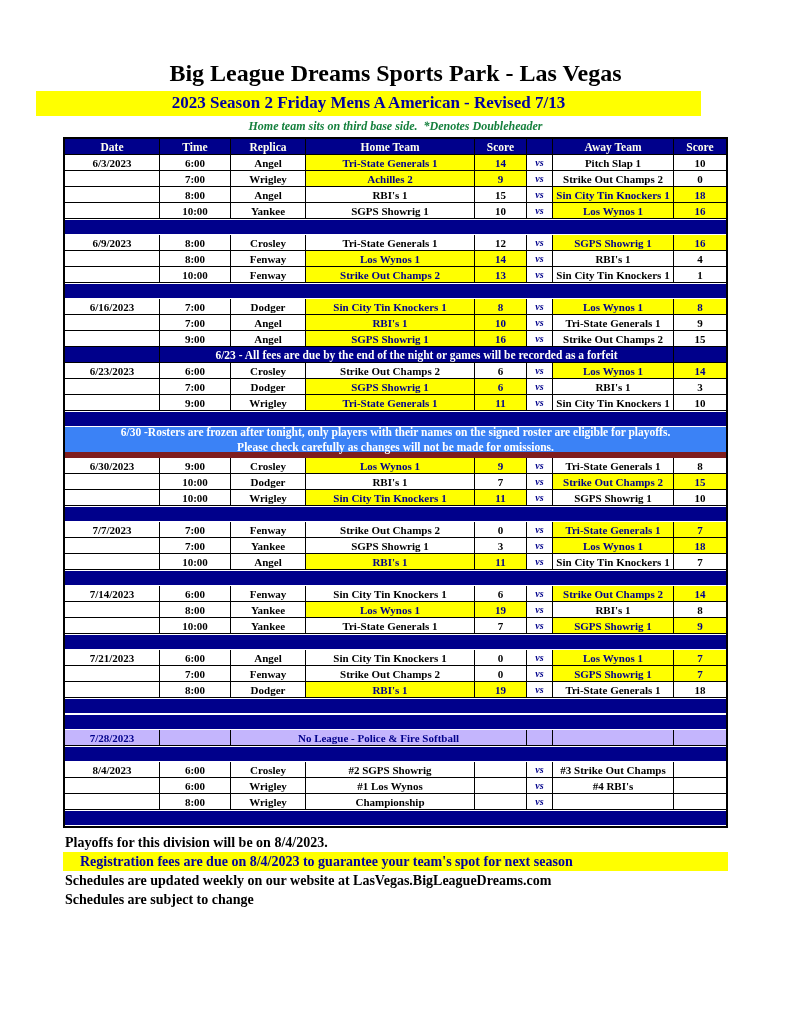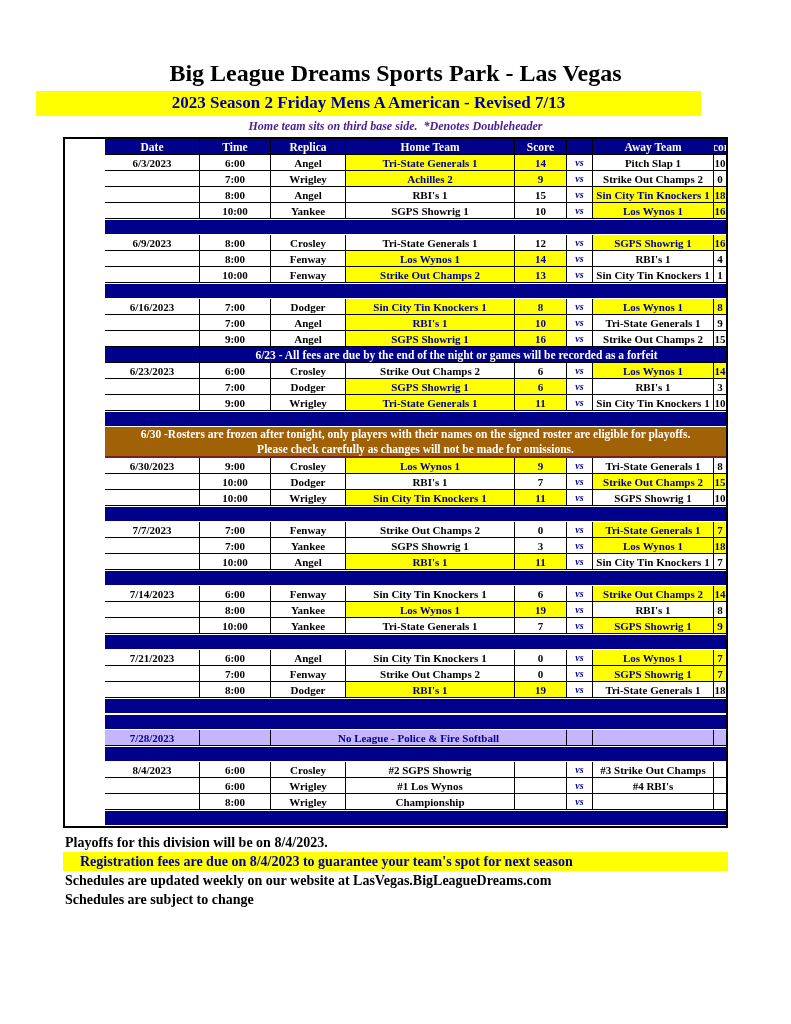--- a/index.html
+++ b/index.html
@@ -11,47 +11,47 @@
   .page{position:relative;width:791px;height:1024px;}
   .title{
     margin:60px 0 4px 0;text-align:center;font-size:24px;font-weight:bold;color:#000;
   }
   .season-banner{
     margin:0 36px;width:665px;box-sizing:border-box;background:#FFFF00;
     text-align:center;font-size:17px;font-weight:bold;color:#0000A0;
     padding:2px 0 3px 0;
   }
   .note{
-    text-align:center;font-size:12px;font-weight:bold;font-style:italic;color:#4c1d95;
+    text-align:center;font-size:12px;font-weight:bold;font-style:italic;color:#15803d;
     margin:3px 0 3px 0;white-space:pre;
   }
   .tbl{
     margin:0 63px;width:665px;box-sizing:border-box;
     border:2px solid #000;background:#fff;
   }
-  .trow{display:grid;grid-template-columns:95px 71px 75px 169px 52px 26px 121px 1fr;padding-left:40px;}
+  .trow{display:grid;grid-template-columns:95px 71px 75px 169px 52px 26px 121px 1fr;}
   .c{
     box-sizing:border-box;height:16px;border-right:1px solid #000;border-bottom:1px solid #000;
     display:flex;align-items:center;justify-content:center;
     font-weight:bold;font-size:11px;color:#000;overflow:hidden;white-space:nowrap;
   }
   .c:last-child{border-right:none;}
   .hdr .c{background:#00008B;color:#FFFFEE;font-size:11.5px;}
   .win{background:#FFFF00;color:#00008B;}
   .vs{font-style:italic;color:#00008B;font-size:10px;}
   .sep-cell{
     box-sizing:border-box;grid-column:1 / -1;height:16px;background:#00008B;
     border-top:1px solid #fff;border-bottom:1px solid #fff;
   }
   .navy-banner-mid{background:#00008B;color:#FFFFFA;font-size:11.5px;grid-column:2 / 8;}
   .navy-banner-end{background:#00008B;}
   .red-banner{
-    box-sizing:border-box;grid-column:1 / -1;height:31px;background:#a16207;color:#ffffff;
+    box-sizing:border-box;grid-column:1 / -1;height:31px;background:#3b82f6;color:#ffffff;
     display:flex;flex-direction:column;align-items:center;justify-content:center;
-    font-weight:bold;font-size:11.5px;line-height:15px;border-bottom:2px solid #7f1d1d;
+    font-weight:bold;font-size:11.5px;line-height:15px;border-bottom:6px solid #7f1d1d;
     text-align:center;
   }
   .yrow .c{background:#c4b5fd;color:#00008B;}
   .yrow .merged{grid-column:3 / 6;}
   .footer{margin:5px 63px 0 63px;width:665px;}
   .fline{
     font-weight:bold;font-size:14px;color:#000;padding:1px 2px;line-height:17px;
   }
   .fyellow{background:#FFFF00;color:#0000A0;padding-left:17px;}
 </style>

